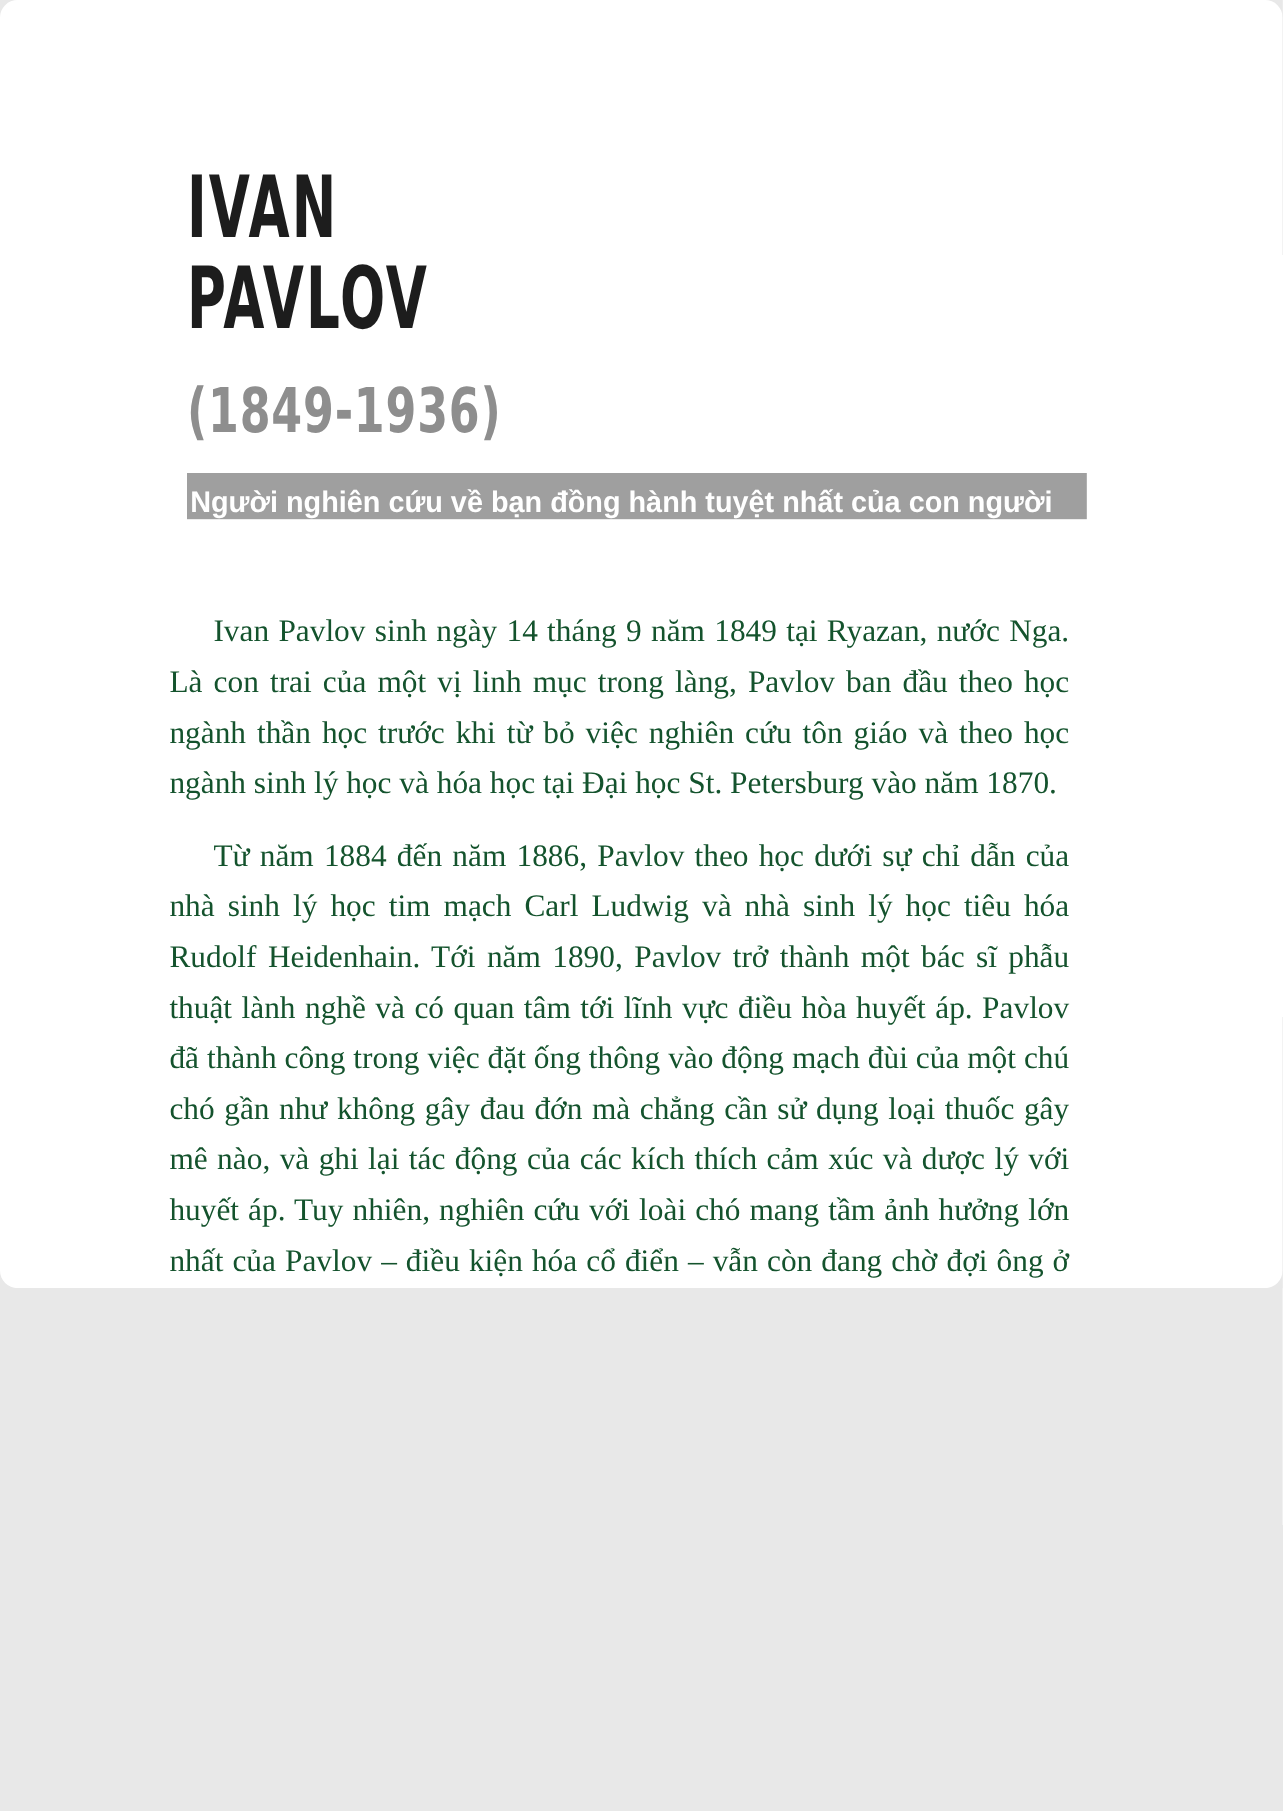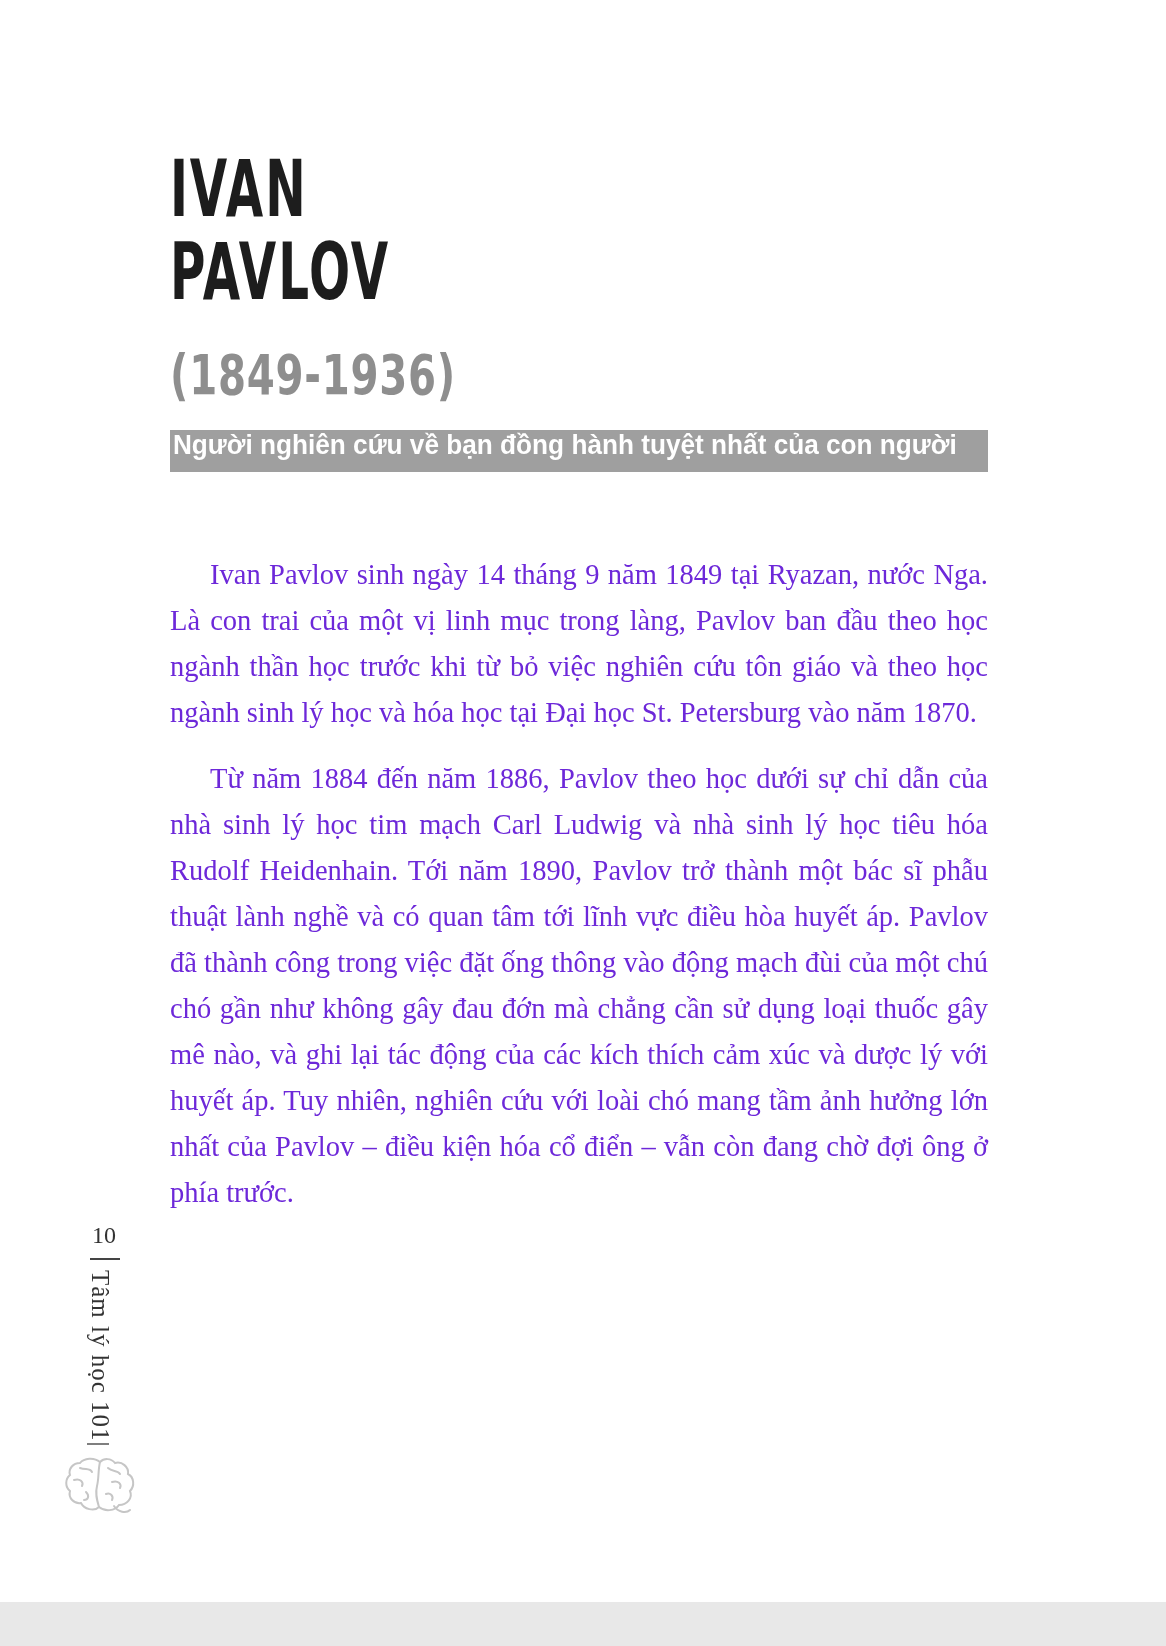--- a/index.html
+++ b/index.html
@@ -1,23 +1,24 @@
 <!DOCTYPE html>
 <html><head>
 <meta charset="utf-8">
 <style>
   html, body { margin: 0; padding: 0; background: #e8e8e8; }
   .page {
     position: relative;
     width: 1166px;
-    height: 1602px;
+    height: 1171px;
     background: #ffffff;
     overflow: hidden;
     font-family: "Liberation Serif", serif;
     margin: 0 auto;
+    border-radius: 16px;
   }
 
   
   .title {
     position: absolute;
     left: 170px;
     top: 148px;
     font-family: "DejaVu Sans", sans-serif;
     font-weight: 900;
     font-size: 78px;
@@ -42,43 +43,43 @@
     white-space: nowrap;
   }
   .banner {
     position: absolute;
     left: 170px;
     top: 430px;
     width: 818px;
     height: 42px;
     background: #9f9f9f;
     display: flex;
-    align-items: flex-start;
+    align-items: flex-end;
     overflow: hidden;
   }
   .banner span {
     font-family: "Liberation Sans", sans-serif;
     font-weight: 700;
     font-size: 27px;
     color: #ffffff;
     white-space: nowrap;
     padding-left: 3px;
     transform: scaleX(0.97);
     transform-origin: left center;
   }
 
   
   .body-text {
     position: absolute;
-    left: 170px;
+    left: 154px;
     top: 552px;
     width: 818px;
     font-size: 28.5px;
     line-height: 46px;
-    color: #6d28d9;
+    color: #14532d;
     text-align: justify;
   }
   .body-text p { margin: 0 0 20px 0; text-indent: 40px; }
 
   
   .page-number {
     position: absolute;
     left: 92px;
     top: 1222px;
     font-size: 24px;

